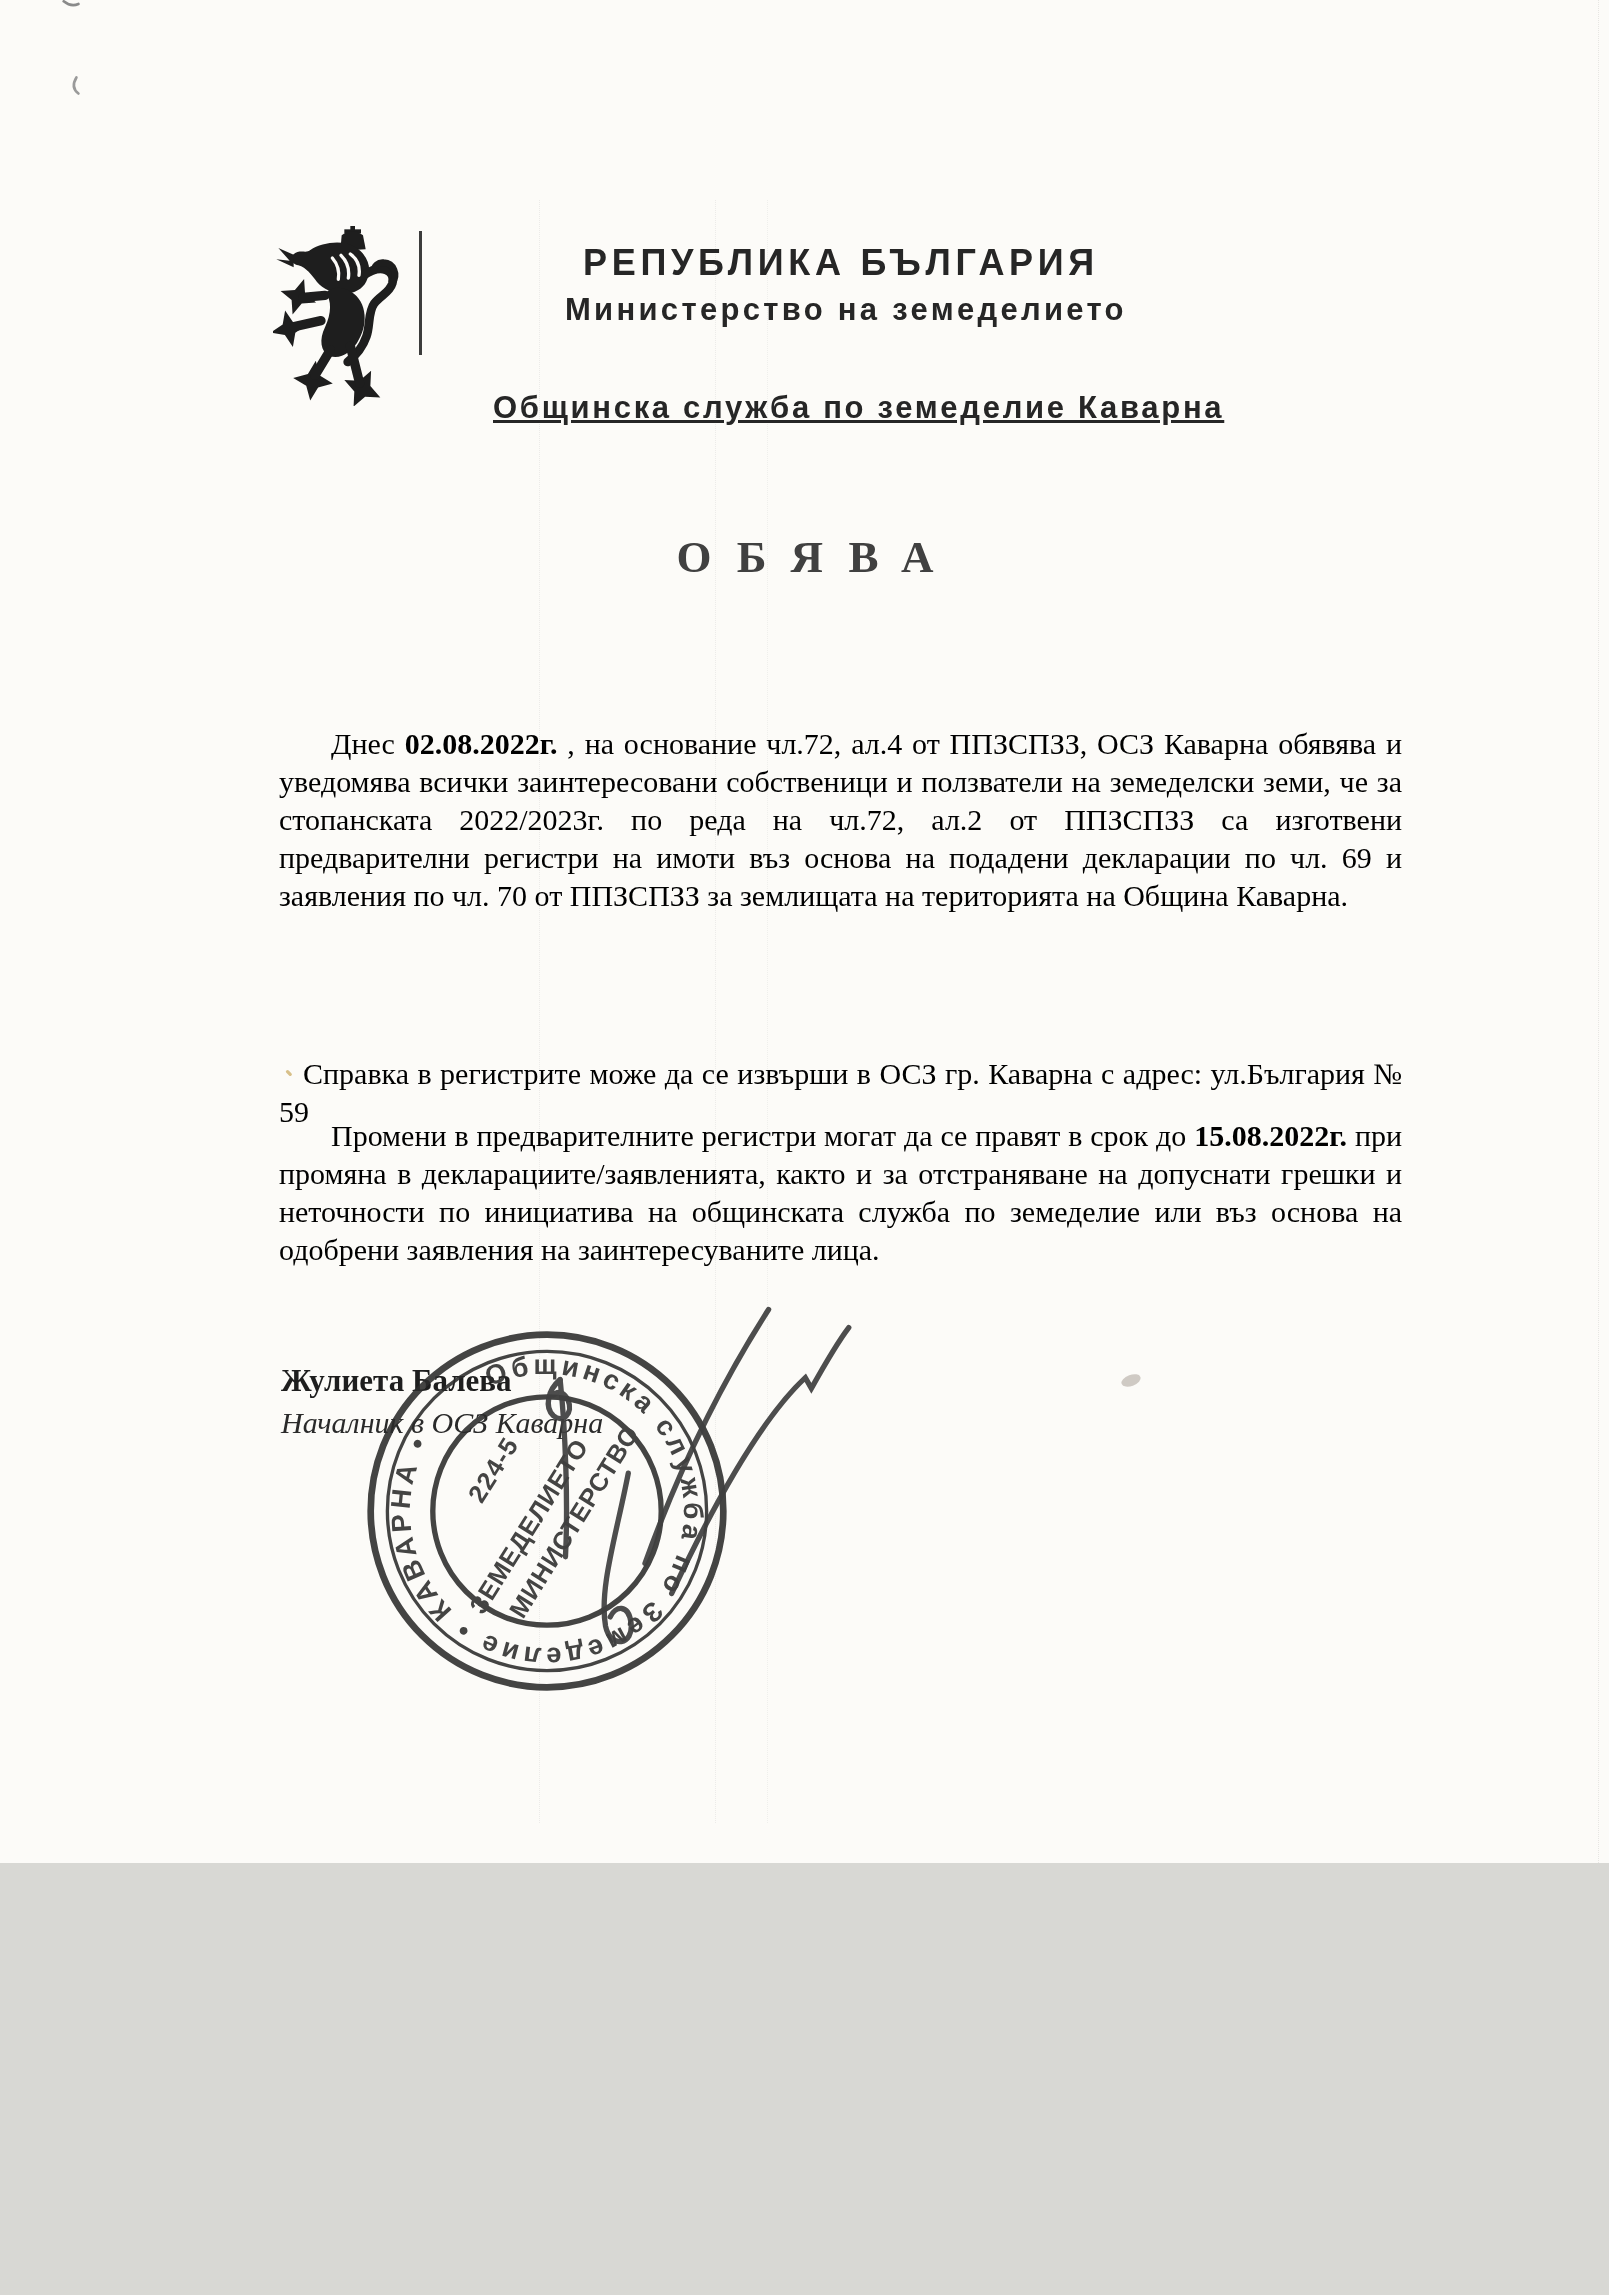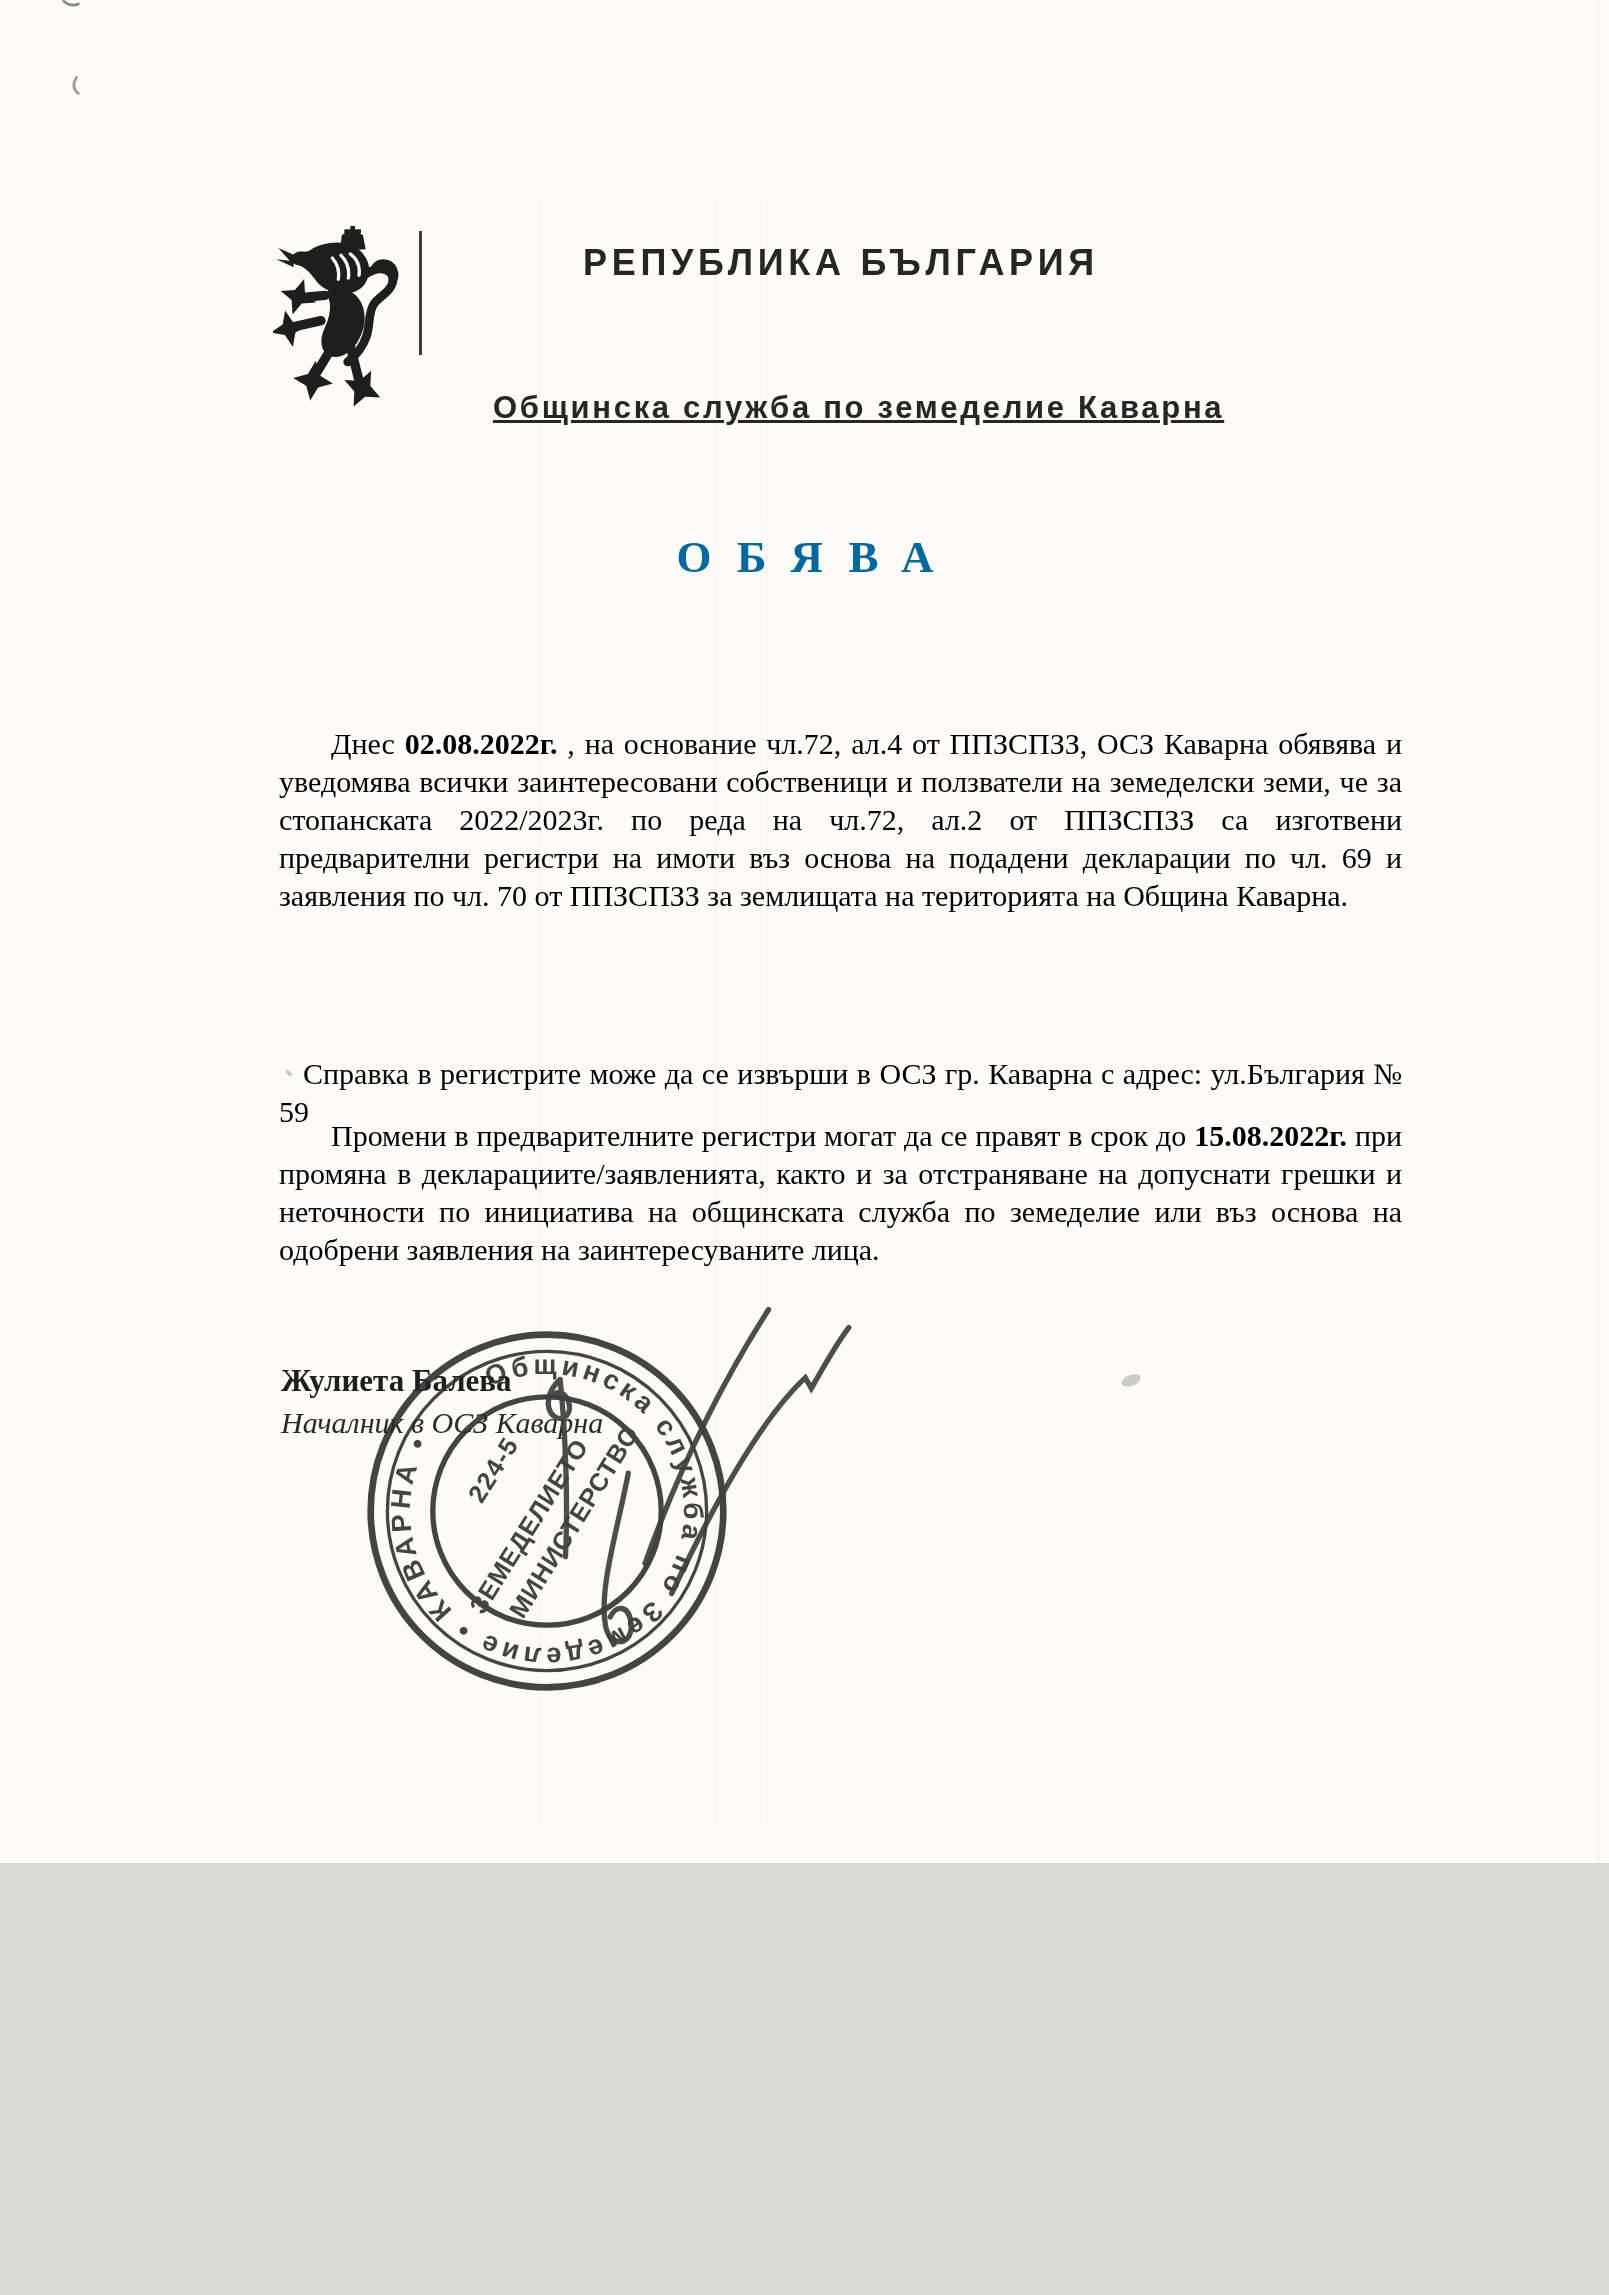--- a/index.html
+++ b/index.html
@@ -15,21 +15,21 @@
   
   .lion{position:absolute;left:273px;top:226px;width:140px;height:180px;}
   .hdr-sep{position:absolute;left:419px;top:231px;width:2.7px;height:124px;background:#3c3c3c;}
   .hl{position:absolute;font-family:"Liberation Sans",sans-serif;font-weight:bold;color:#262626;white-space:nowrap;}
   .hl1{left:583px;top:242px;font-size:36px;letter-spacing:4.7px;}
   .hl2{left:565px;top:292px;font-size:31px;letter-spacing:3.3px;}
   .hl3{left:452px;top:347px;font-size:31px;letter-spacing:2.7px;}
   .hl4{left:493px;top:390px;font-size:31px;letter-spacing:2.7px;text-decoration:underline;}
   
   .doc-title{position:absolute;left:0;right:0;top:531px;text-align:center;
-    font-size:45px;font-weight:bold;letter-spacing:25.4px;color:#0369a1;text-indent:25.4px;}
+    font-size:45px;font-weight:bold;letter-spacing:25.4px;color:#404040;text-indent:25.4px;}
   
   .body-par{position:absolute;left:279px;width:1123px;margin:0;font-size:30px;line-height:38px;
     color:#000000;text-align:justify;}
   .p1{top:725px;text-indent:52px;}
   .p2{top:949px;text-indent:28px;}
   .p3{top:1055px;text-indent:24px;}
   .p4{top:1117px;text-indent:52px;}
   
   .sig-name{position:absolute;left:281px;top:1363px;font-size:31px;font-weight:bold;color:#1e1e1e;}
   .sig-role{position:absolute;left:281px;top:1406px;font-size:30px;font-style:italic;color:#2a2a2a;}
@@ -83,20 +83,21 @@
       <path d="M116,180 L130,236" stroke-width="14"></path>
     </g>
     <g fill="none" stroke="#fcfbf8" stroke-width="5" stroke-linecap="round">
       <path d="M116,42 q16,12 13,32"></path>
       <path d="M102,44 q14,14 11,34"></path>
       <path d="M89,48 q12,14 9,32"></path>
     </g>
   </svg>
   <div class="hdr-sep"></div>
   <div class="hl hl1">РЕПУБЛИКА БЪЛГАРИЯ</div>
+  <div class="hl hl2">Министерство на земеделието</div>
   <div class="hl hl4">Общинска служба по земеделие Каварна</div>
 
   <div class="doc-title">ОБЯВА</div>
 
   <p class="body-par p1"><span>Днес </span><b>02.08.2022г.</b><span> , на основание чл.72, ал.4 от ППЗСПЗЗ, ОСЗ Каварна обявява и уведомява всички заинтересовани собственици и ползватели на земеделски земи, че за стопанската 2022/2023г. по реда на чл.72, ал.2 от ППЗСПЗЗ са изготвени предварителни регистри на имоти въз основа на подадени декларации по чл. 69 и заявления по чл. 70 от ППЗСПЗЗ за землищата на територията на Община Каварна.</span></p>
 
 
   <p class="body-par p3">Справка в регистрите може да се извърши в ОСЗ  гр. Каварна с адрес: ул.България № 59</p>
 
   <p class="body-par p4"><span>Промени в предварителните регистри могат да се правят в срок до </span><b>15.08.2022г.</b><span> при промяна в декларациите/заявленията, както и за отстраняване на допуснати грешки и неточности по инициатива на общинската служба по земеделие или въз основа на одобрени заявления на заинтересуваните лица.</span></p>

